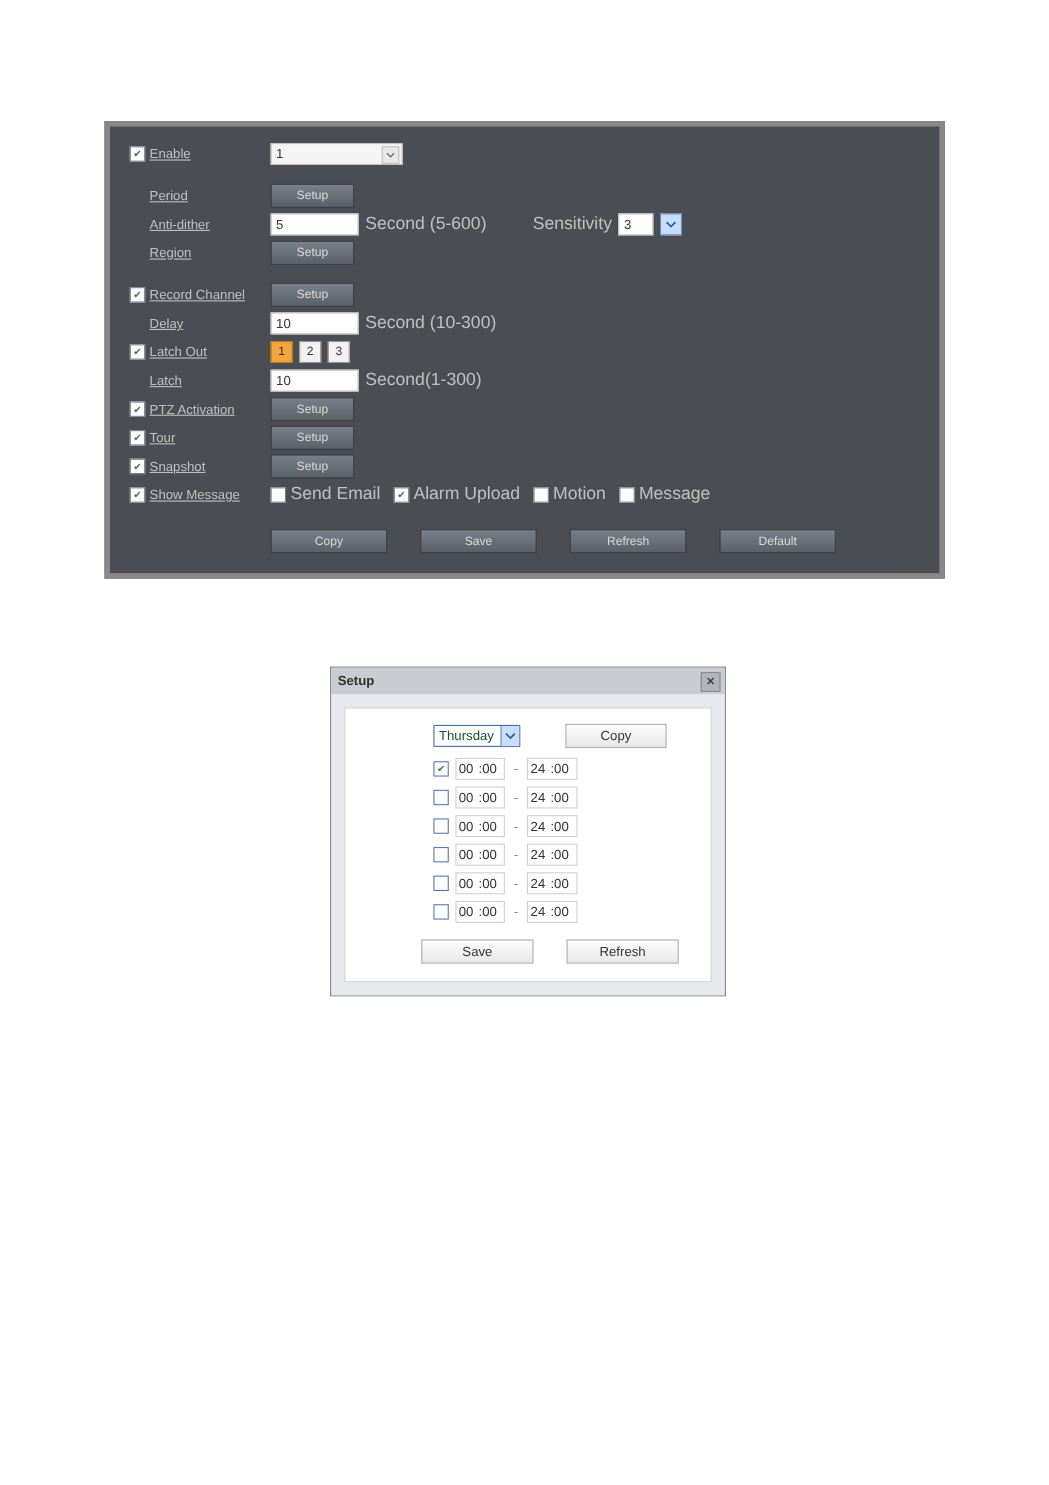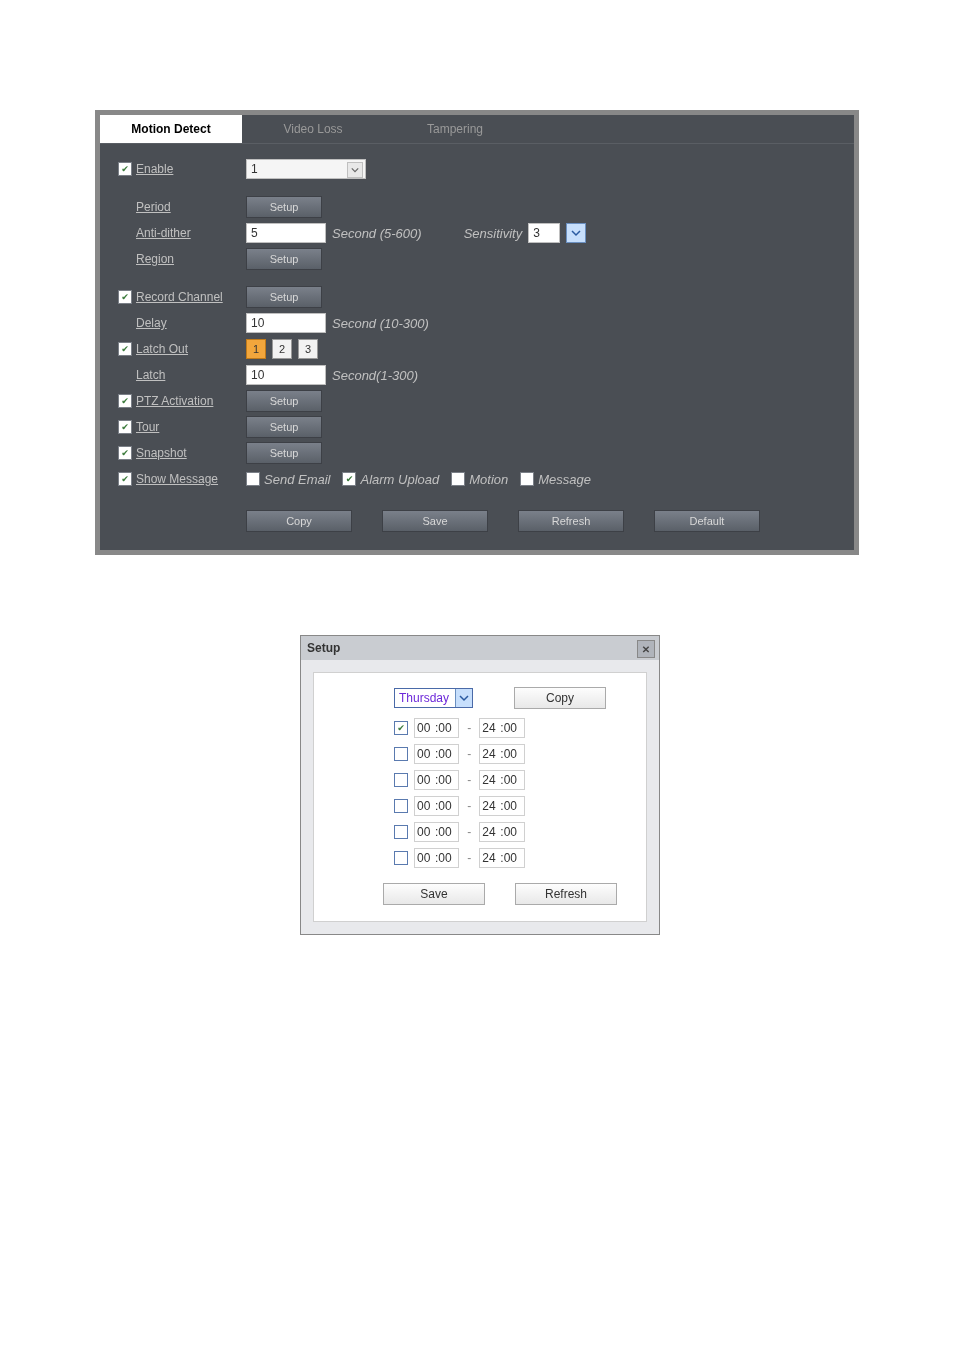--- a/index.html
+++ b/index.html
@@ -198,21 +198,21 @@
     gap:6px;
     height: 26px;
   }
   .d2-drop {
     border:1px solid #4a6aa8;
     height:18px;
     width:70px;
     display:inline-flex;
     align-items:center;
     padding:0 4px;
-    color:#6d28d9;
+    color:#14532d;
     position:relative;
     background:#fff;
   }
   .d2-drop .arrow2 {
     position:absolute; right:0; top:0; width:16px; height:18px;
     background:#c7dffc; border-left:1px solid #6a8fc0;
     display:flex;align-items:center;justify-content:center;
   }
   .d2-btn {
     border:1px solid #aaa;
@@ -249,32 +249,27 @@
     font-size:12px;
   }
   .timebox span { width:18px; text-align:left; }
   .dash { margin:0 2px; color:#888; }
   .d2-foot {
     display:flex;
     gap:30px;
     justify-content:center;
     margin-top:12px;
   }
-  .hint { color:#c0c0c0; font-size:13px;font-style:italic; }
+  .hint { color:#c0c0c0; font-size:16px; }
   .inline-checks { display:flex; gap:4px; }
 </style>
 </head>
 <body>
 
 <div class="panel1">
-  <div class="tab-bar">
-    <div class="tab active">Motion Detect</div>
-    <div class="tab">Video Loss</div>
-    <div class="tab">Tampering</div>
-  </div>
   <div class="panel-body">
 
     <div class="row">
       <div class="cb-col">
           <span class="checkbox checked"></span>
         </div>
       <div class="label-col">Enable</div>
       <div class="ctl-col">
         <div class="dropdown" style="width:110px">
           <span>1</span>

